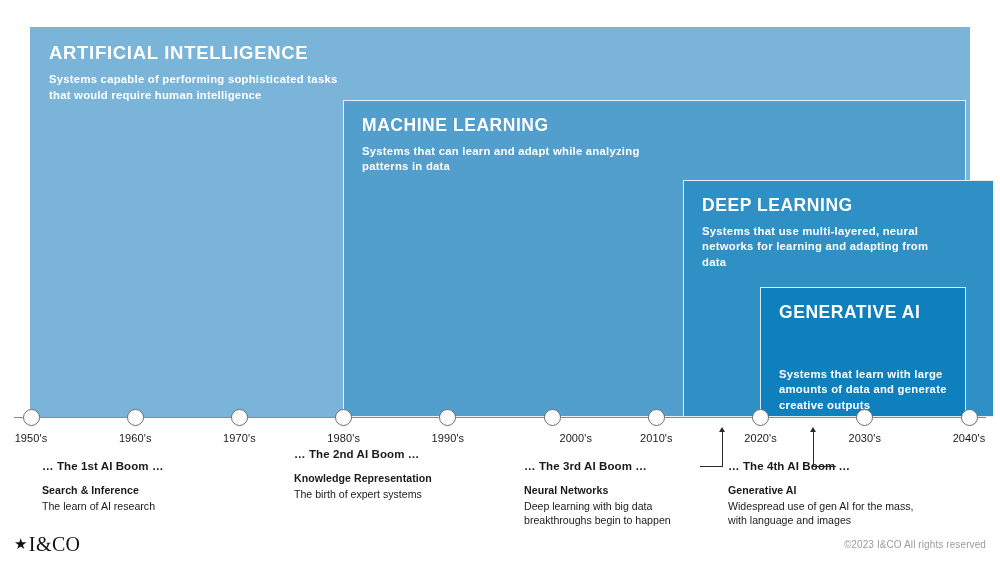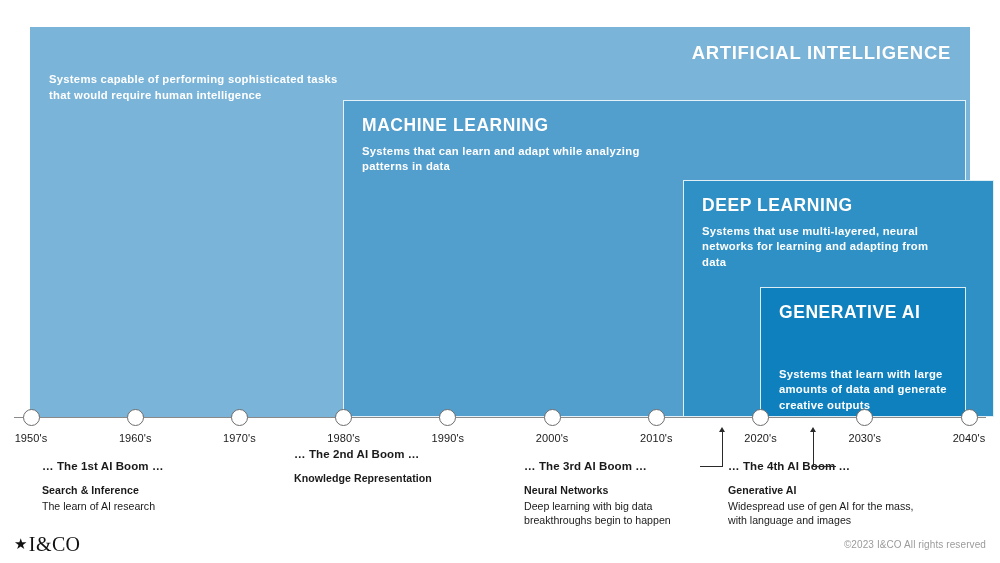--- a/index.html
+++ b/index.html
@@ -37,21 +37,21 @@
 
   .layer h2 {
     color:#ffffff;
     font-size:17.5px;
     font-weight:bold;
     letter-spacing:0.55px;
     line-height:1.24;
     margin-bottom:7px;
     text-shadow:0 0 1px rgba(0,0,0,0.06);
   }
-  .layer.l-ai h2 { font-size:18.5px; letter-spacing:0.7px;text-align:right; }
+  .layer.l-ai h2 { font-size:18.5px; letter-spacing:0.7px; }
   .layer p.desc {
     color:#ffffff;
     font-size:11.3px;
     font-weight:bold;
     line-height:1.38;
     letter-spacing:0.25px;
     max-width:300px;
   }
   .layer.l-dl p.desc { max-width:250px; }
   .layer.l-gen p.desc { max-width:195px;margin-top:43px; }
@@ -154,40 +154,41 @@
     <div class="tick-label" style="left: 31px;">1950's</div>
     <div class="tick" style="left: 126.722px;"></div>
     <div class="tick-label" style="left: 135.222px;">1960's</div>
     <div class="tick" style="left: 230.944px;"></div>
     <div class="tick-label" style="left: 239.444px;">1970's</div>
     <div class="tick" style="left: 335.167px;"></div>
     <div class="tick-label" style="left: 343.667px;">1980's</div>
     <div class="tick" style="left: 439.389px;"></div>
     <div class="tick-label" style="left: 447.889px;">1990's</div>
     <div class="tick" style="left: 543.611px;"></div>
-    <div class="tick-label" style="left: 552.111px;">2000's</div>
+    <div class="tick-label" style="left: 552.111px; text-align: right;">2000's</div>
     <div class="tick" style="left: 647.833px;"></div>
     <div class="tick-label" style="left: 656.333px;">2010's</div>
     <div class="tick" style="left: 752.056px;"></div>
     <div class="tick-label" style="left: 760.556px;">2020's</div>
     <div class="tick" style="left: 856.278px;"></div>
     <div class="tick-label" style="left: 864.778px;">2030's</div>
     <div class="tick" style="left: 960.5px;"></div>
     <div class="tick-label" style="left: 969px;">2040's</div>
   </div>
 
 <div class="boom b1">
   <div class="boom-title">… The 1st AI Boom …</div>
   <div class="boom-sub">Search &amp; Inference</div>
   <div class="boom-body">The learn of AI research</div>
 </div>
 
 <div class="boom b2">
   <div class="boom-title">… The 2nd AI Boom …</div>
   <div class="boom-sub">Knowledge Representation</div>
+  <div class="boom-body">The birth of expert systems</div>
 </div>
 
 <div class="boom b3">
   <div class="boom-title">… The 3rd AI Boom …</div>
   <div class="boom-sub">Neural Networks</div>
   <div class="boom-body">Deep learning with big data
 breakthroughs begin to happen</div>
 </div>
 
 <div class="boom b4">

